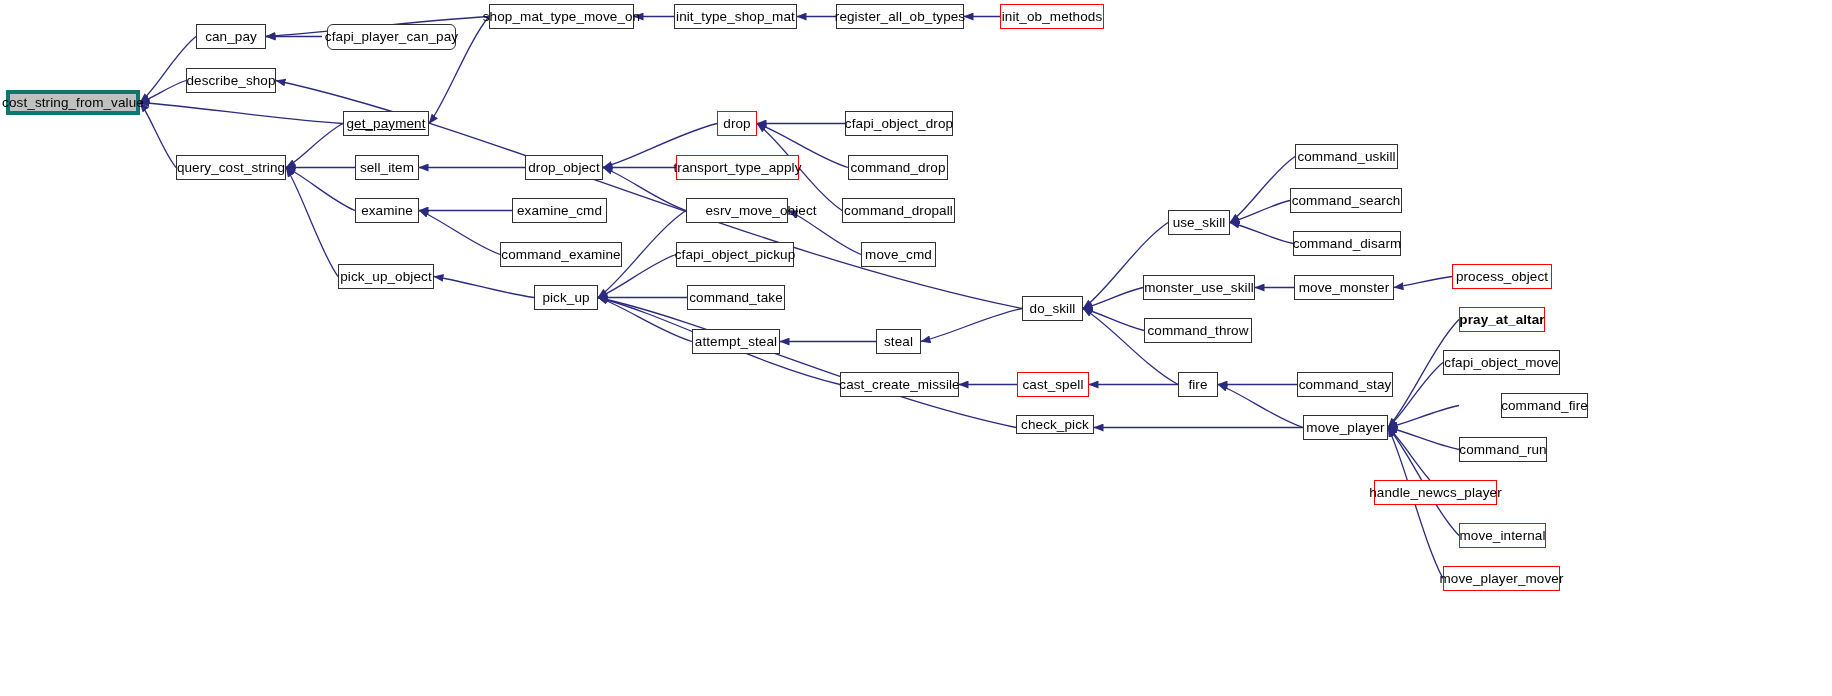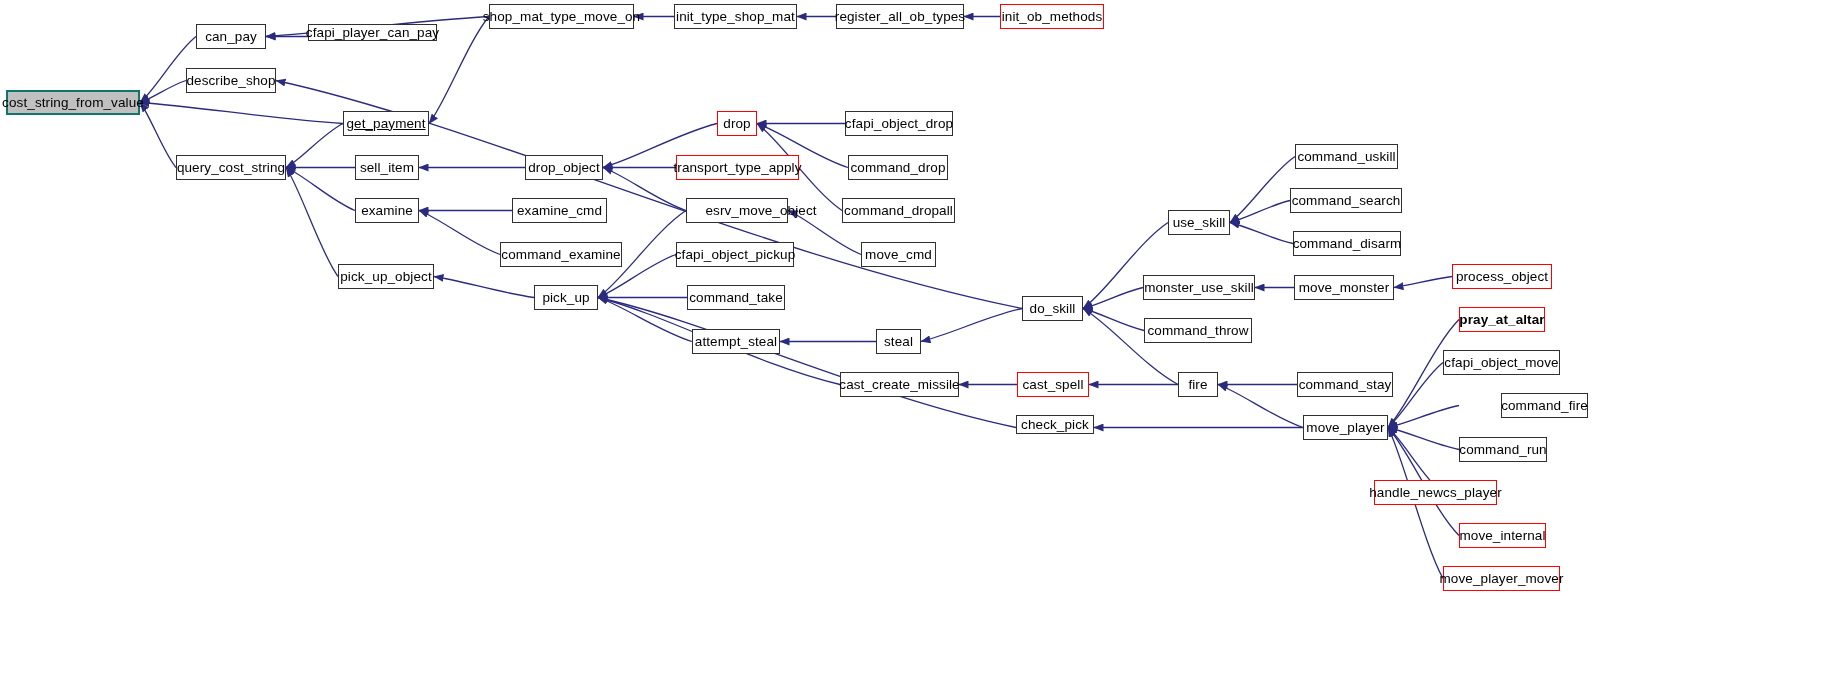--- a/index.html
+++ b/index.html
@@ -36,21 +36,21 @@
     white-space: nowrap;
     line-height: 1;
     letter-spacing: 0.1px;
     z-index: 5;
   }
   .node.red {
     border: 1.6px solid #ff0000;
   }
   .node.current {
     background: #c0c0c0;
-    border: 2px solid #0f766e;
+    border: 4px solid #0f766e;
   }
 </style>
 </head>
 <body>
 
 <div id="canvas">
   <svg id="edges" viewBox="0 0 1832 696" xmlns="http://www.w3.org/2000/svg">
     <defs>
       <marker id="arrow" markerWidth="10" markerHeight="8" refX="9.5" refY="4" orient="auto" markerUnits="userSpaceOnUse">
         <path d="M0,0 L10,4 L0,8 z" fill="#2a2a7f"></path>
@@ -114,21 +114,21 @@
         <path d="M1443,578.5 C1423.75,543.468 1403.4,457.7 1388,427.5" fill="none" stroke="#2a2a7f" stroke-width="1.3" marker-end="url(#arrow)"></path>
       </g>
   </svg>
   <div id="nodes">
       <div class="node current" style="left: 6px; top: 90px; width: 134px; height: 25px;">
         <span>cost_string_from_value</span>
       </div>
       <div class="node" style="left: 196px; top: 24px; width: 70px; height: 25px;">
         <span>can_pay</span>
       </div>
-      <div class="node" style="left: 308px; top: 24px; width: 129px; height: 17px;">
+      <div class="node" style="left: 327px; top: 24px; width: 129px; height: 26px; border-radius: 6px;">
         <span>cfapi_player_can_pay</span>
       </div>
       <div class="node" style="left: 186px; top: 68px; width: 90px; height: 25px;">
         <span>describe_shop</span>
       </div>
       <div class="node" style="left: 343px; top: 111px; width: 86px; height: 25px; text-decoration: underline;">
         <span>get_payment</span>
       </div>
       <div class="node" style="left: 176px; top: 155px; width: 110px; height: 25px;">
         <span>query_cost_string</span>

